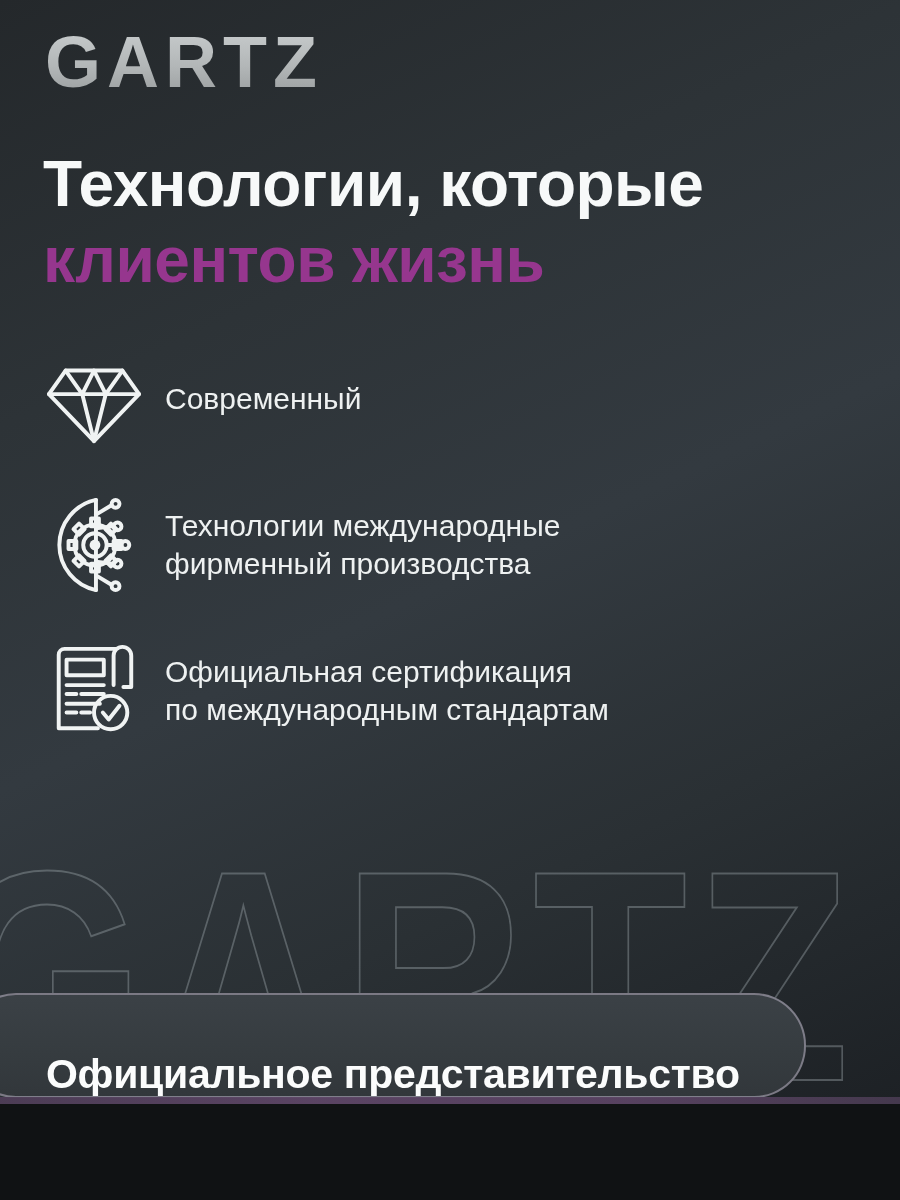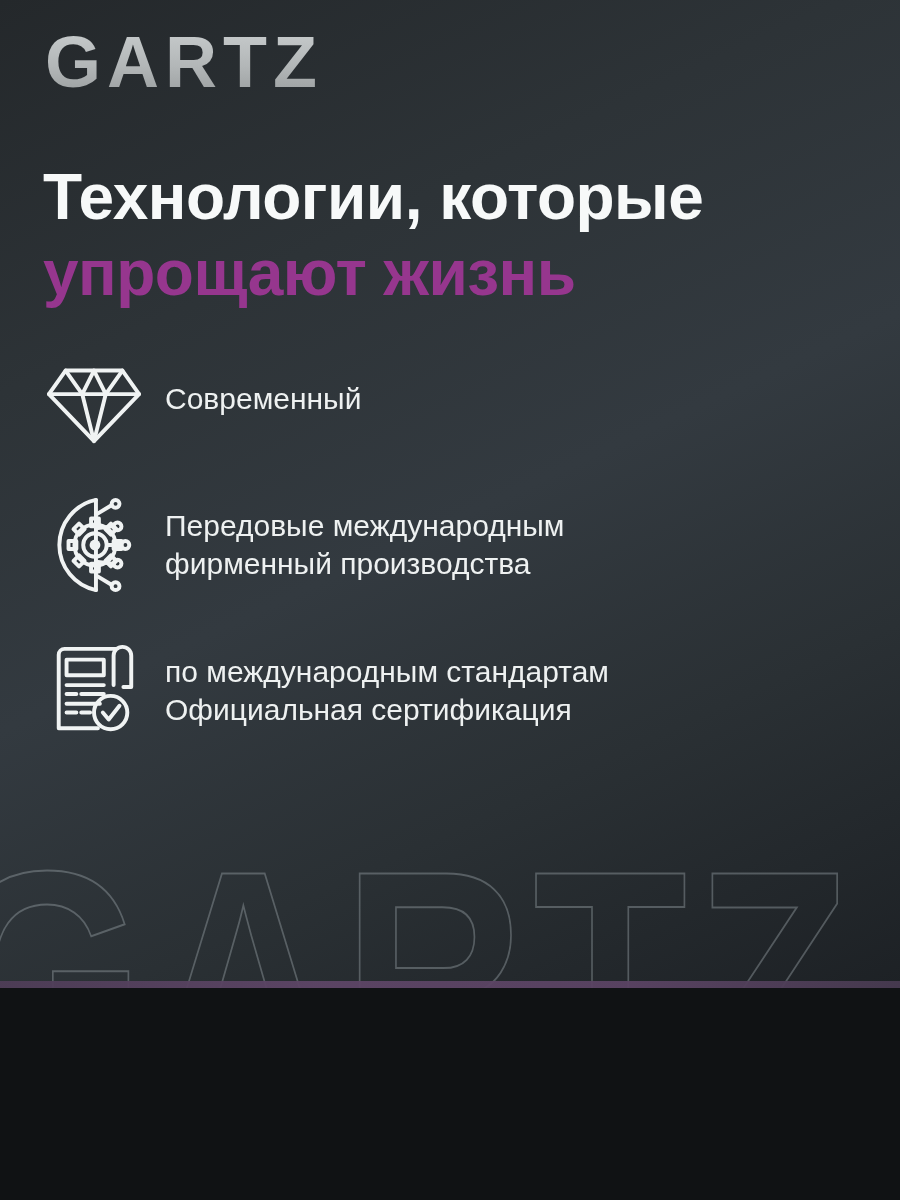--- a/index.html
+++ b/index.html
@@ -1,29 +1,29 @@
 <!DOCTYPE html>
 <html><head>
 <meta charset="utf-8">
 <style>
   html,body{margin:0;padding:0;background:#101214;}
   .poster{
-    position:relative;width:900px;height:988px;overflow:hidden;
+    position:relative;width:900px;height:1104px;overflow:hidden;
     font-family:"Liberation Sans","DejaVu Sans",sans-serif;
     background:linear-gradient(155deg,#24282b 0%,#2d3337 28%,#333a40 52%,#2a3034 74%,#1d2125 100%);
   }
   
   .logo{
     position:absolute;left:45px;top:26px;
     font-size:72px;font-weight:700;letter-spacing:6px;line-height:1;
     background:linear-gradient(180deg,#c9cdce 0%,#b3b7b8 55%,#999d9e 100%);
     -webkit-background-clip:text;background-clip:text;color:transparent;
   }
   
-  .heading{position:absolute;left:43px;top:146px;font-size:64px;font-weight:700;line-height:1.19;letter-spacing:-0.5px;margin-top:13px;}
+  .heading{position:absolute;left:43px;top:146px;font-size:64px;font-weight:700;line-height:1.19;letter-spacing:-0.5px;}
   .heading .l1{color:#f7f9f9;}
   .heading .l2{color:#96368e;}
   
   .features{position:absolute;left:45px;top:350px;display:flex;flex-direction:column;gap:48px;z-index:2;}
   .feature{display:flex;align-items:center;}
   .feature .icon-box{width:98px;height:98px;flex:0 0 98px;display:flex;align-items:center;justify-content:center;}
   .feature svg{width:98px;height:98px;display:block;}
   .feature .txt{margin-left:22px;font-size:30px;line-height:1.27;color:#eef1f1;font-weight:400;}
   .stroke{fill:none;stroke:#f0f3f3;stroke-width:4;stroke-linecap:round;stroke-linejoin:round;}
   .stroke-thick{fill:none;stroke:#f0f3f3;stroke-width:5;stroke-linecap:round;stroke-linejoin:round;}
@@ -54,21 +54,21 @@
 </style>
 </head>
 <body>
 
 <div class="poster">
 
   <div class="logo">GARTZ</div>
 
   <div class="heading">
     <div class="l1">Технологии, которые</div>
-    <div class="l2">упрощают жизнь</div>
+    <div class="l2">клиентов жизнь</div>
   </div>
 
   <div class="features">
 
     <div class="feature">
       <div class="icon-box">
         <svg viewBox="0 0 100 100">
           <path class="stroke" d="M21 21 H79 L96 45 L50 93 L4 45 Z"></path>
           <path class="stroke" d="M4 45 H96"></path>
           <path class="stroke" d="M21 21 L38 45 L50 21 L62 45 L79 21"></path>
@@ -106,43 +106,43 @@
             <circle class="stroke" cx="74" cy="31" r="4"></circle>
           <path class="stroke" d="M63 50 L77 50"></path>
             <circle class="stroke" cx="82" cy="50" r="4"></circle>
           <path class="stroke" d="M52 67 L69 69"></path>
             <circle class="stroke" cx="74" cy="69" r="4"></circle>
           <path class="stroke" d="M52 81 L67 90"></path>
             <circle class="stroke" cx="72" cy="92" r="4"></circle>
         </svg>
       </div>
       <div class="txt">
-        <div>Передовые международным</div>
+        <div>Технологии международные</div>
         <div>фирменный производства</div>
       </div>
     </div>
 
 
     <div class="feature">
       <div class="icon-box">
         <svg viewBox="0 0 100 100">
           <path class="stroke" d="M70 44 V 14 a9 9 0 0 1 18 0 V 46 h-8"></path>
           <path class="stroke" d="M72 7 H 20 a6 6 0 0 0 -6 6 V 88 h 40"></path>
           <rect class="stroke" x="22" y="18" width="38" height="16"></rect>
           <path class="stroke" d="M22 44 H 60"></path>
           <path class="stroke" d="M22 53 H 32 M 37 53 H 60"></path>
           <path class="stroke" d="M22 63 H 56"></path>
           <path class="stroke" d="M22 72 H 32 M 37 72 H 46"></path>
           <circle class="stroke" cx="67" cy="72" r="17"></circle>
           <path class="stroke" d="M59 72 L 65 79 L 76 65"></path>
         </svg>
       </div>
       <div class="txt">
+        <div>Официальная сертификация</div>
         <div>по международным стандартам</div>
-        <div>Официальная сертификация</div>
       </div>
     </div>
 
   </div>
 
   <div class="watermark">GARTZ</div>
 
   <div class="card">
     <div class="title">Официальное представительство</div>
     <div class="subtitle">и фирменный сервис в РФ</div>

